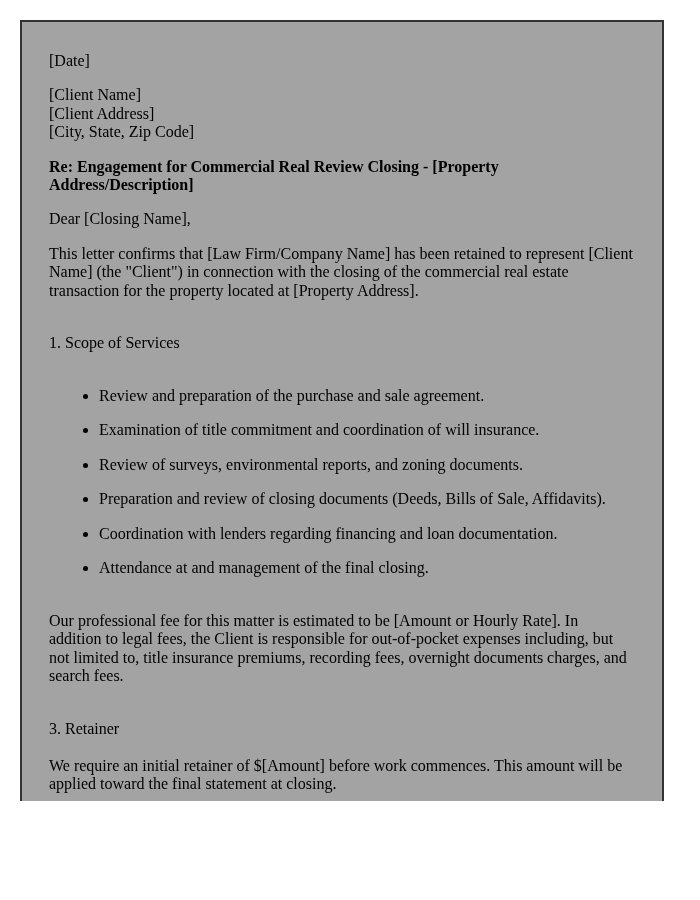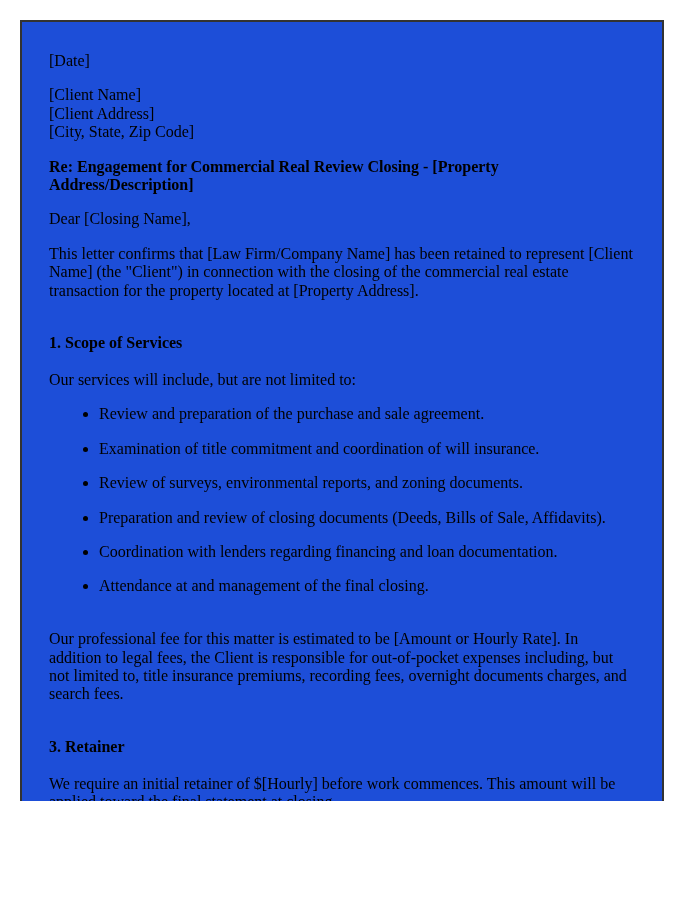--- a/index.html
+++ b/index.html
@@ -14,41 +14,41 @@
     font-family: "Liberation Serif", "DejaVu Serif", serif;
     color: #000000;
   }
   .letter-container {
     position: absolute;
     left: 20px;
     top: 20px;
     width: 644px;
     height: 781px;
     box-sizing: border-box;
-    background: #1d4ed8;
+    background: #a3a3a3;
     border: 2px solid #333333;
     border-bottom: none;
     padding: 30px 16px 0 27px;
     font-size: 16px;
     line-height: 1.15;
     overflow: hidden;
   }
   .para {
     margin: 16px 0;
     white-space: pre-line;
   }
   .para:first-child {
     margin-top: 0;
   }
   .subject {
     font-weight: bold;
   }
   .sec-heading {
     display: block;
-    font-weight: bold;
+    font-weight: normal;
   }
   .sec-body {
     white-space: pre-line;
   }
   ul.bullets {
     margin: 16px 0;
     padding-left: 34px;
     list-style-type: disc;
   }
   ul.bullets li {
@@ -71,42 +71,41 @@
 Address/Description]</p>
 
   <p class="para">Dear [Closing Name],</p>
 
   <p class="para">This letter confirms that [Law Firm/Company Name] has been retained to represent [Client
 Name] (the "Client") in connection with the closing of the commercial real estate
 transaction for the property located at [Property Address].</p>
 
   <p class="para">
     <strong class="sec-heading">1. Scope of Services</strong>
-    <span class="sec-body">Our services will include, but are not limited to:</span>
   </p>
 
   <ul class="bullets">
     <li>Review and preparation of the purchase and sale agreement.</li>
     <li>Examination of title commitment and coordination of will insurance.</li>
     <li>Review of surveys, environmental reports, and zoning documents.</li>
     <li>Preparation and review of closing documents (Deeds, Bills of Sale, Affidavits).</li>
     <li>Coordination with lenders regarding financing and loan documentation.</li>
     <li>Attendance at and management of the final closing.</li>
   </ul>
 
   <p class="para">
     <span class="sec-body">Our professional fee for this matter is estimated to be [Amount or Hourly Rate]. In
 addition to legal fees, the Client is responsible for out-of-pocket expenses including, but
 not limited to, title insurance premiums, recording fees, overnight documents charges, and
 search fees.</span>
   </p>
 
   <p class="para">
     <strong class="sec-heading">3. Retainer</strong>
-    <span class="sec-body">We require an initial retainer of $[Hourly] before work commences. This amount will be
+    <span class="sec-body">We require an initial retainer of $[Amount] before work commences. This amount will be
 applied toward the final statement at closing.</span>
   </p>
 
   <p class="para">
     
     
   </p>
 
 </div>
 

